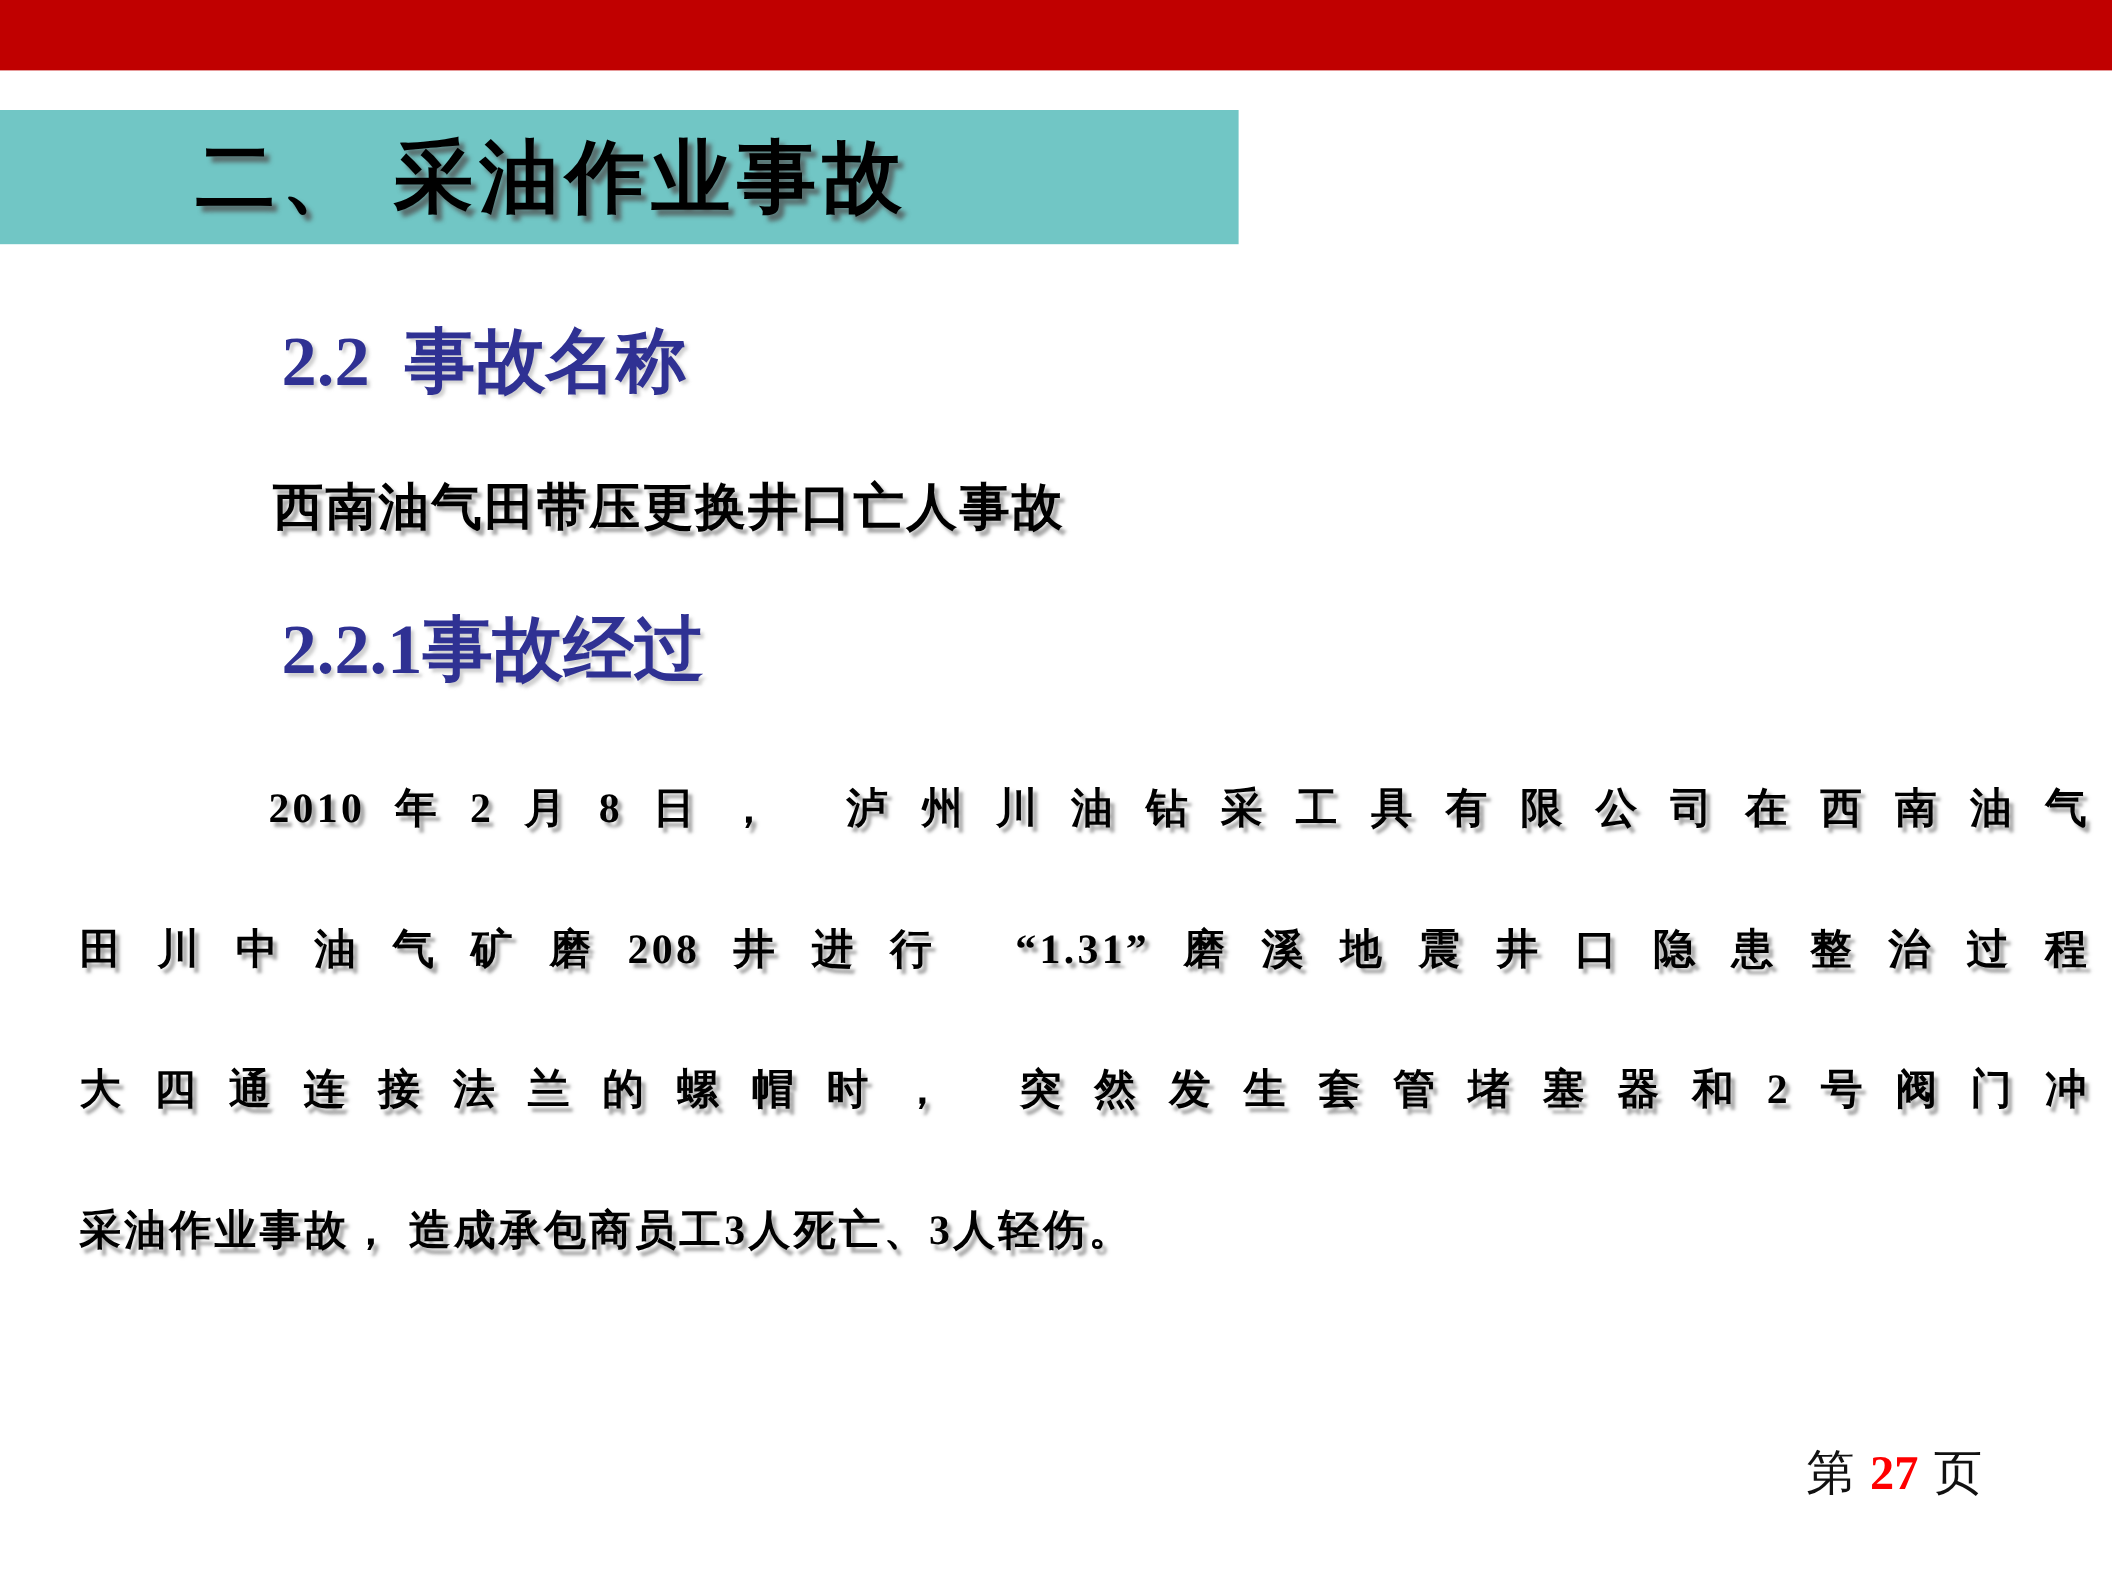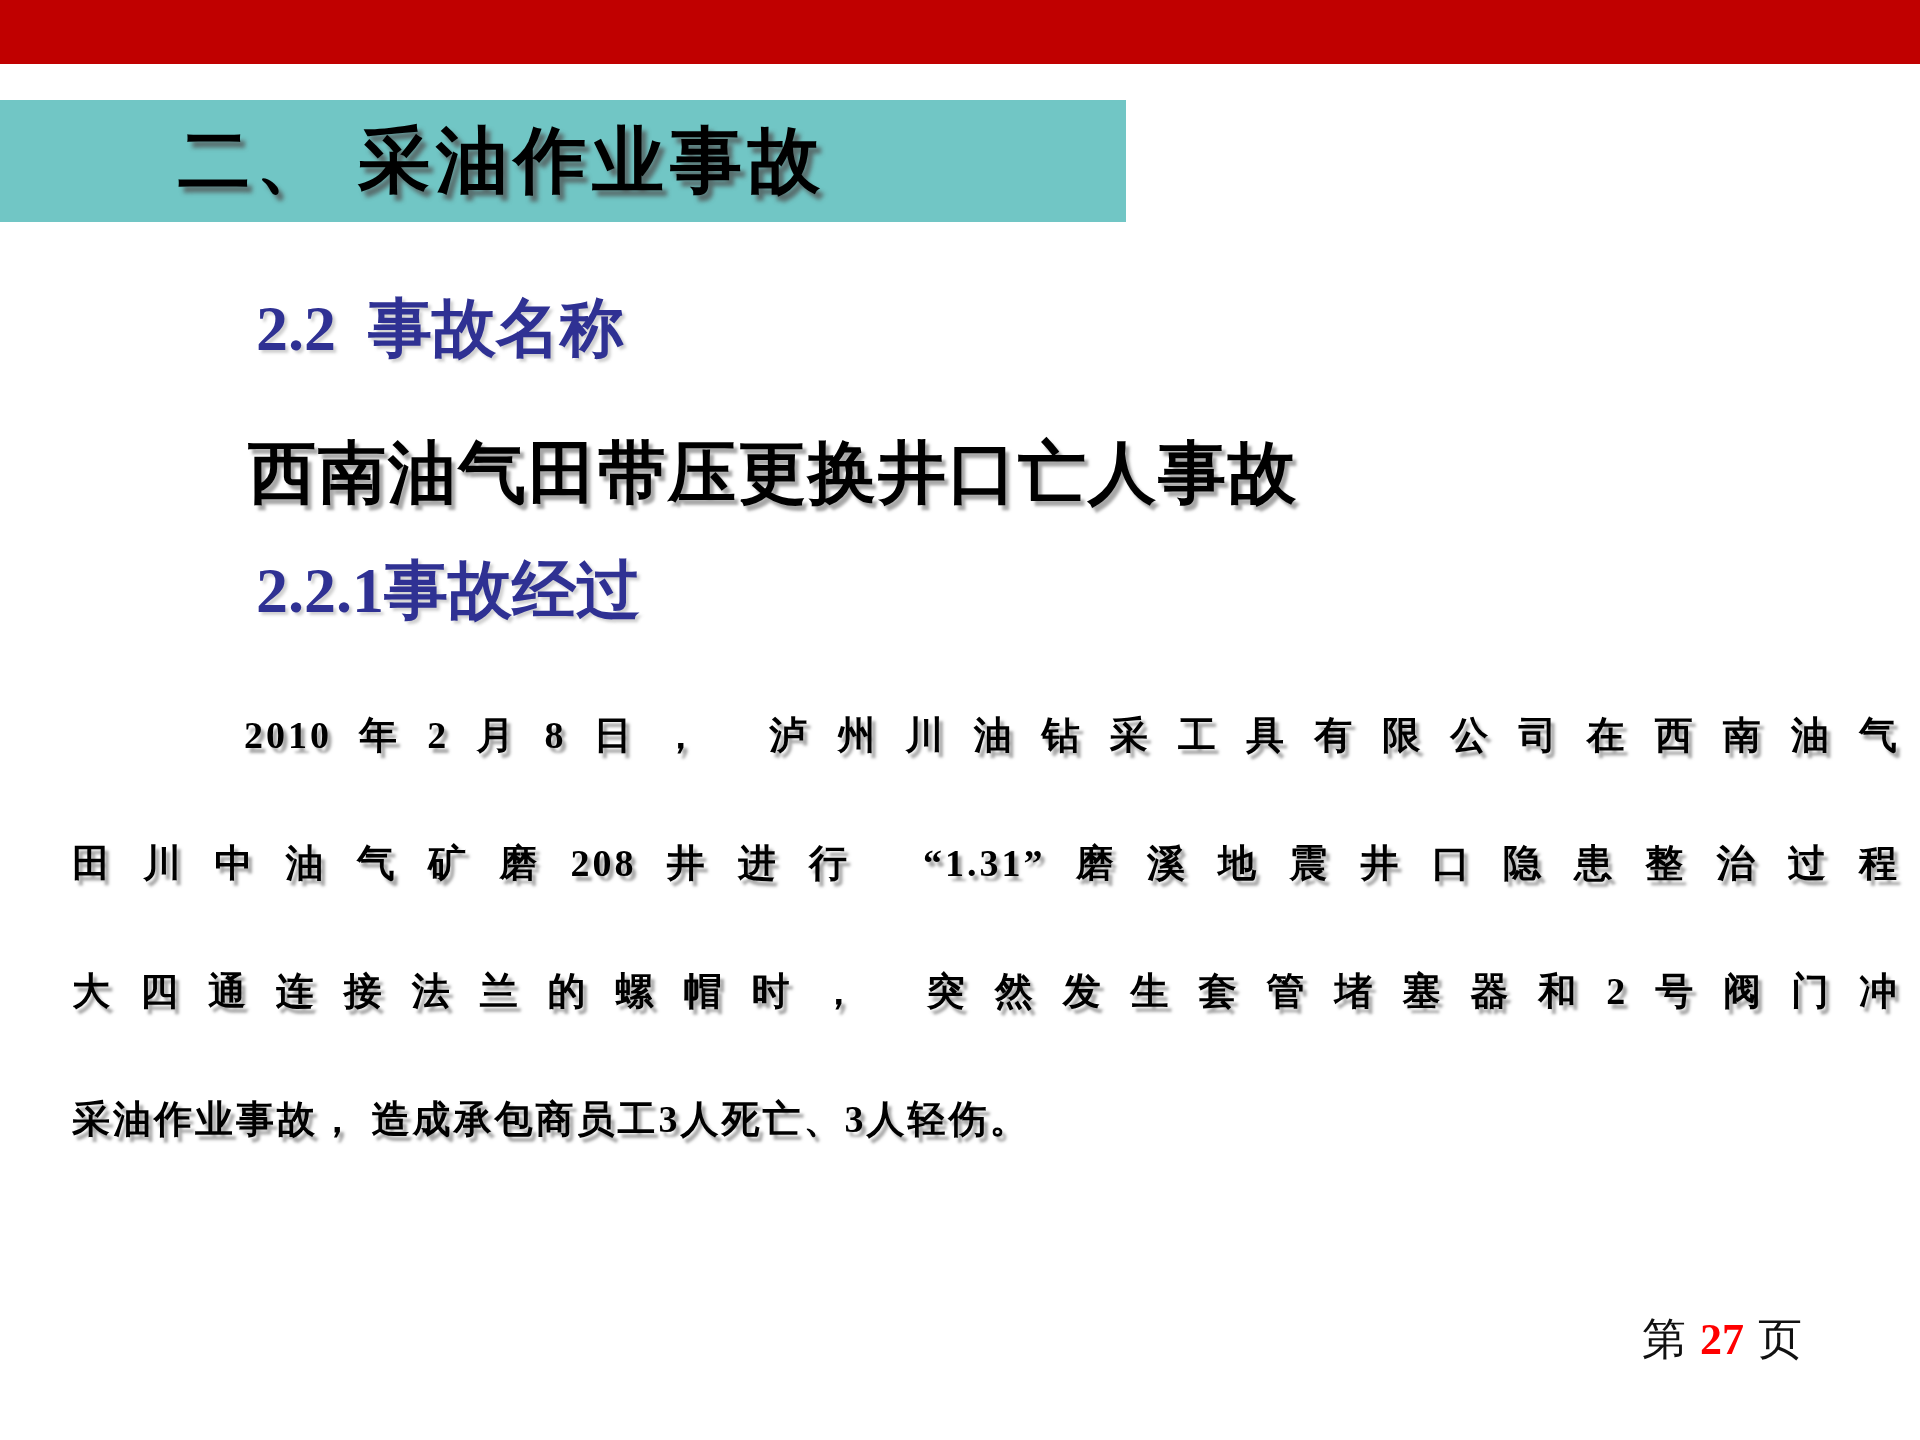--- a/index.html
+++ b/index.html
@@ -44,21 +44,21 @@
     font-size:64px;line-height:1.1;
     white-space:pre;
     text-shadow:3px 3px 3px rgba(150,150,150,0.45);
   }
   .h1-pos{left:256px;top:294px;text-align:center;}
   .h2-pos{left:256px;top:556px;}
 
   .subtitle{
     position:absolute;left:248px;top:436px;
     color:var(--ink);font-weight:700;
-    font-size:68px;line-height:1.1;letter-spacing:2px;
+    font-size:46px;line-height:1.1;letter-spacing:2px;
     white-space:pre;
     text-shadow:4px 5px 3px rgba(130,130,130,0.7);
   }
 
   .body-paragraph{
     position:absolute;left:72px;top:671px;width:1828px;
     color:var(--ink);font-weight:700;
     font-size:38px;line-height:128px;letter-spacing:3px;
     text-shadow:4px 5px 3px rgba(130,130,130,0.7);
   }

